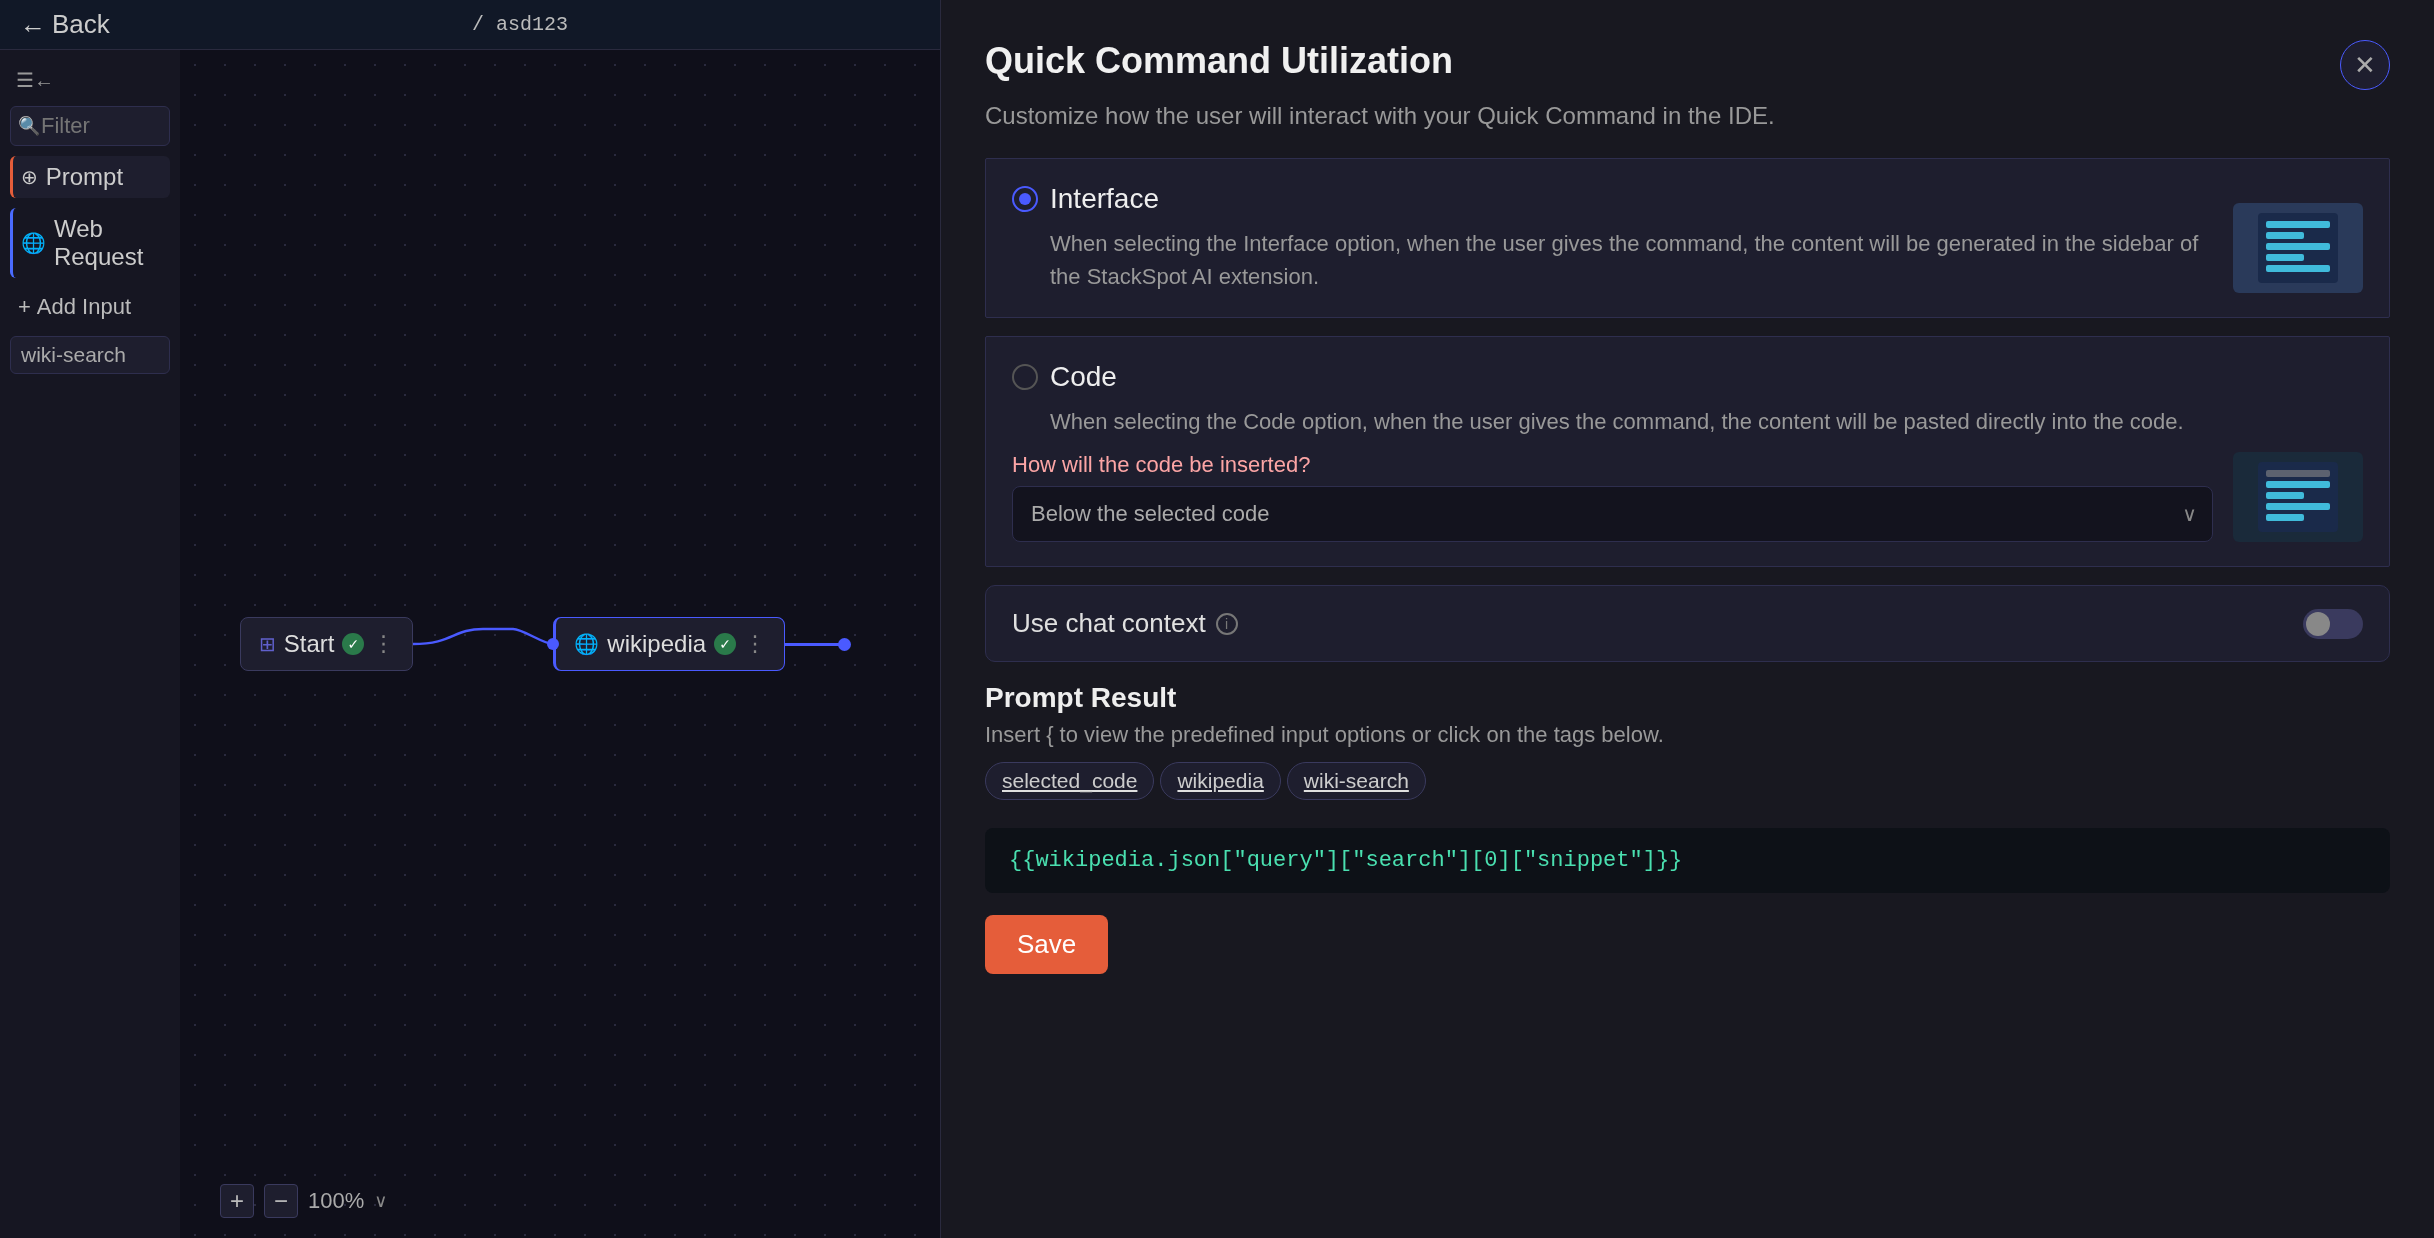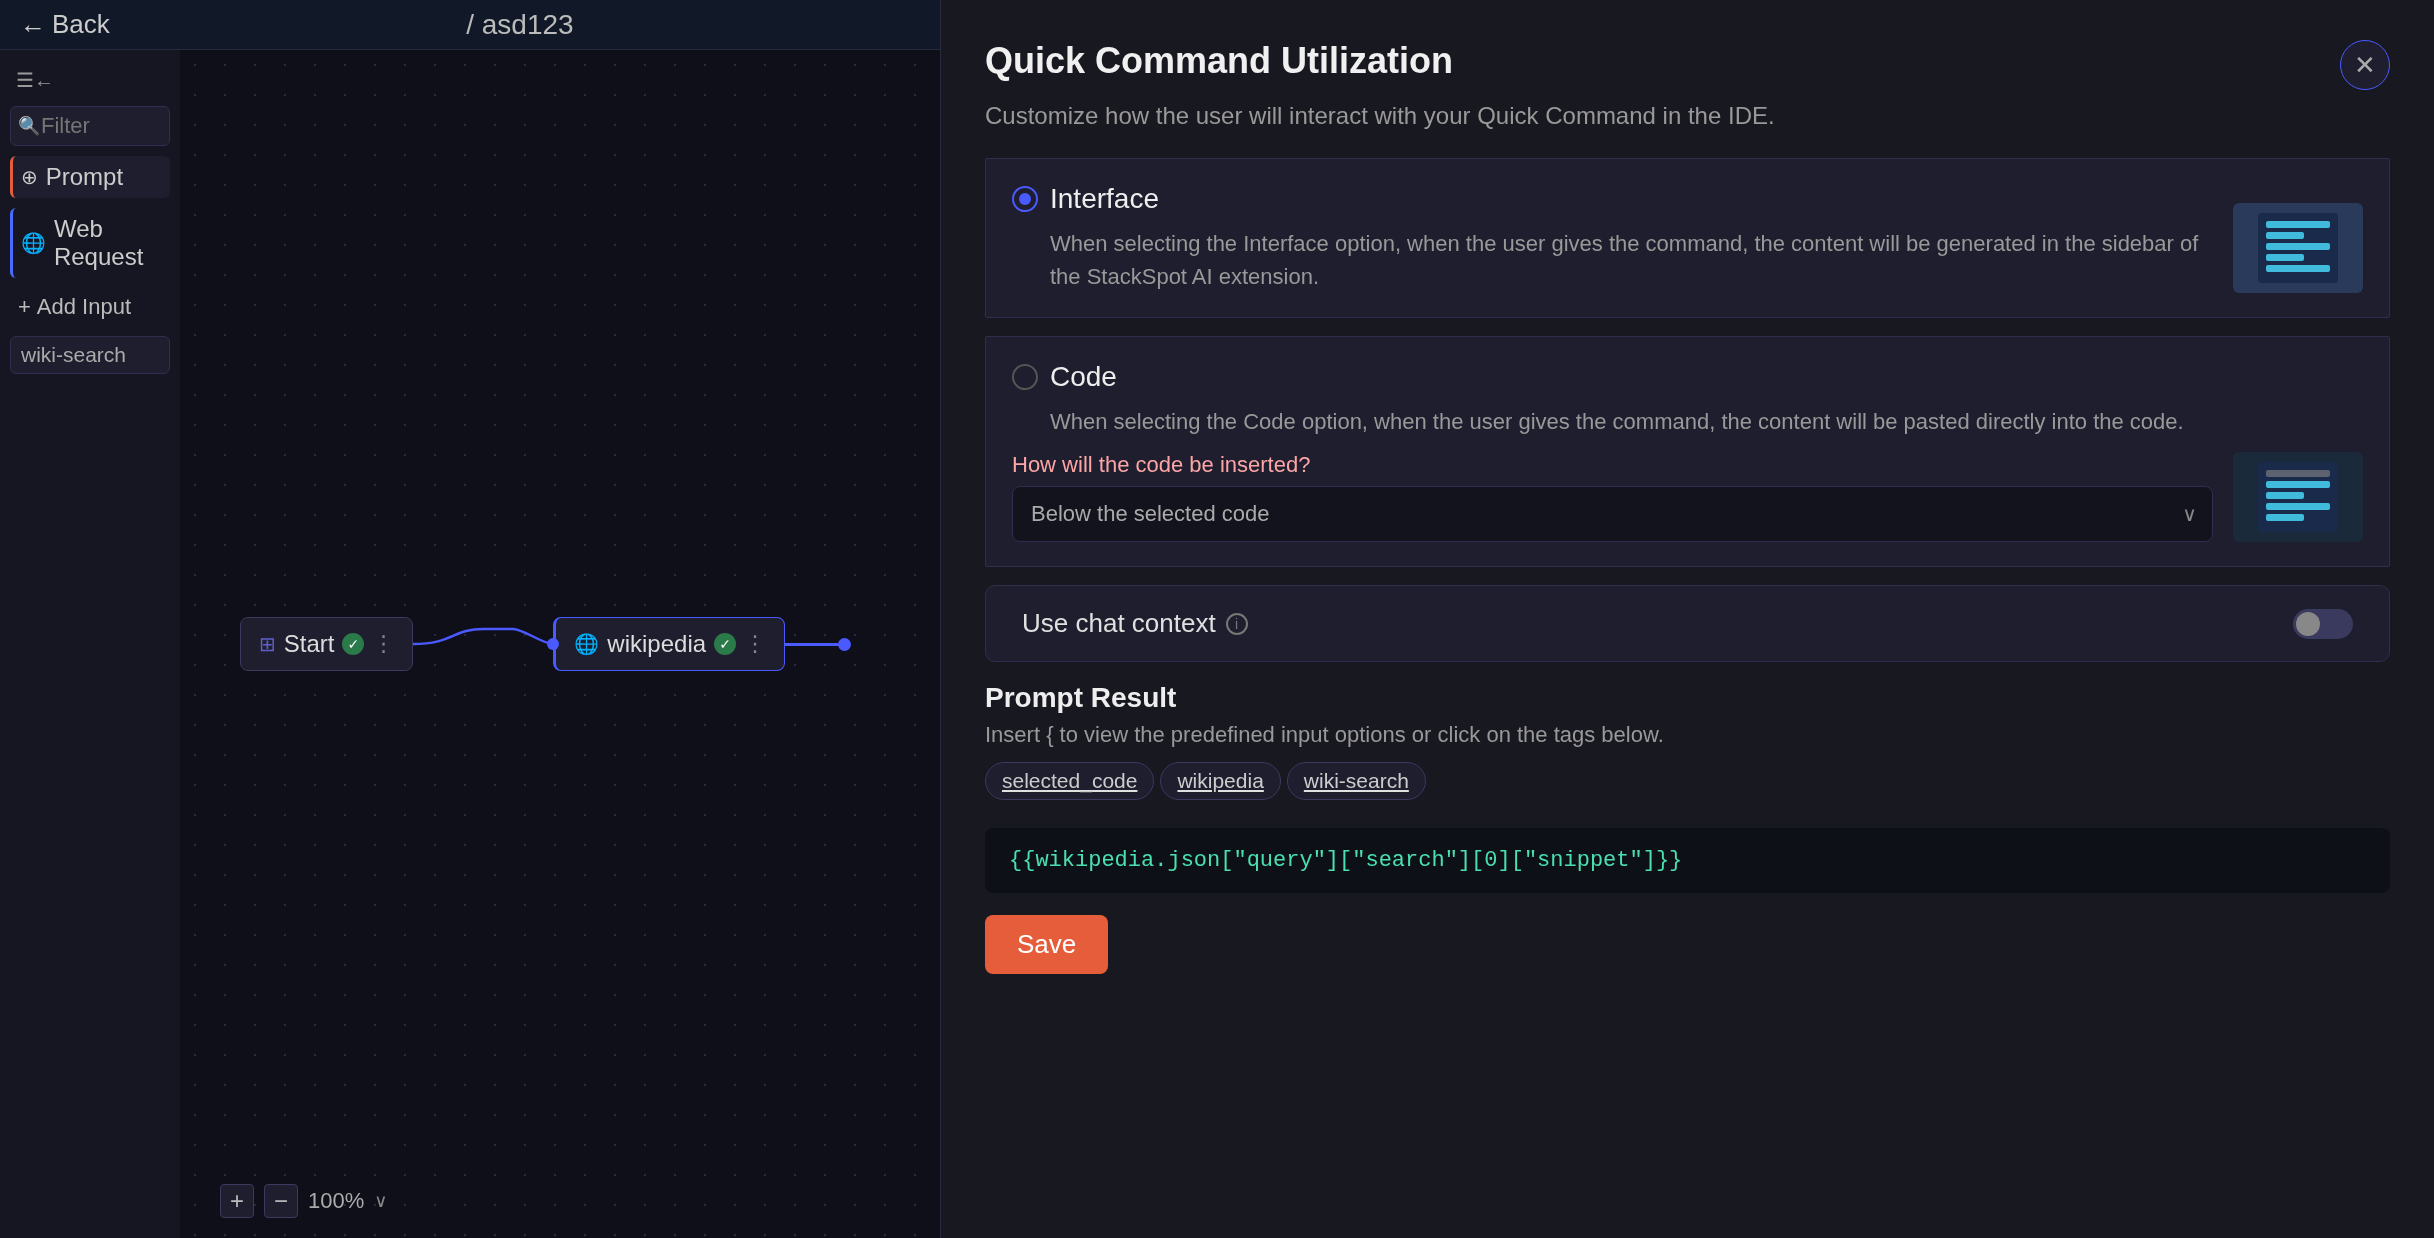--- a/index.html
+++ b/index.html
@@ -39,22 +39,23 @@
       color: #ccc;
       font-size: 26px;
       cursor: pointer;
       background: none;
       border: none;
     }
 
     .page-title-center {
       flex: 1;
       text-align: center;
-      font-size: 28px;
+      font-size: 20px;
       color: #bbb;
+      font-family: Liberation Mono, monospace;
     }
 
     
     .sidebar {
       width: 180px;
       background: #161622;
       padding: 14px 10px;
       display: flex;
       flex-direction: column;
       gap: 10px;
@@ -422,21 +423,21 @@
       color: #888;
       font-size: 20px;
       pointer-events: none;
     }
 
     
     .use-chat-context-card {
       background: #1e1e2e;
       border: 1.5px solid #2e2e4e;
       border-radius: 10px;
-      padding: 22px 36px;
+      padding: 22px 26px;
       margin-bottom: 20px;
       display: flex;
       align-items: center;
       justify-content: space-between;
       text-align: center;
     }
 
     .use-chat-label {
       display: flex;
       align-items: center;

